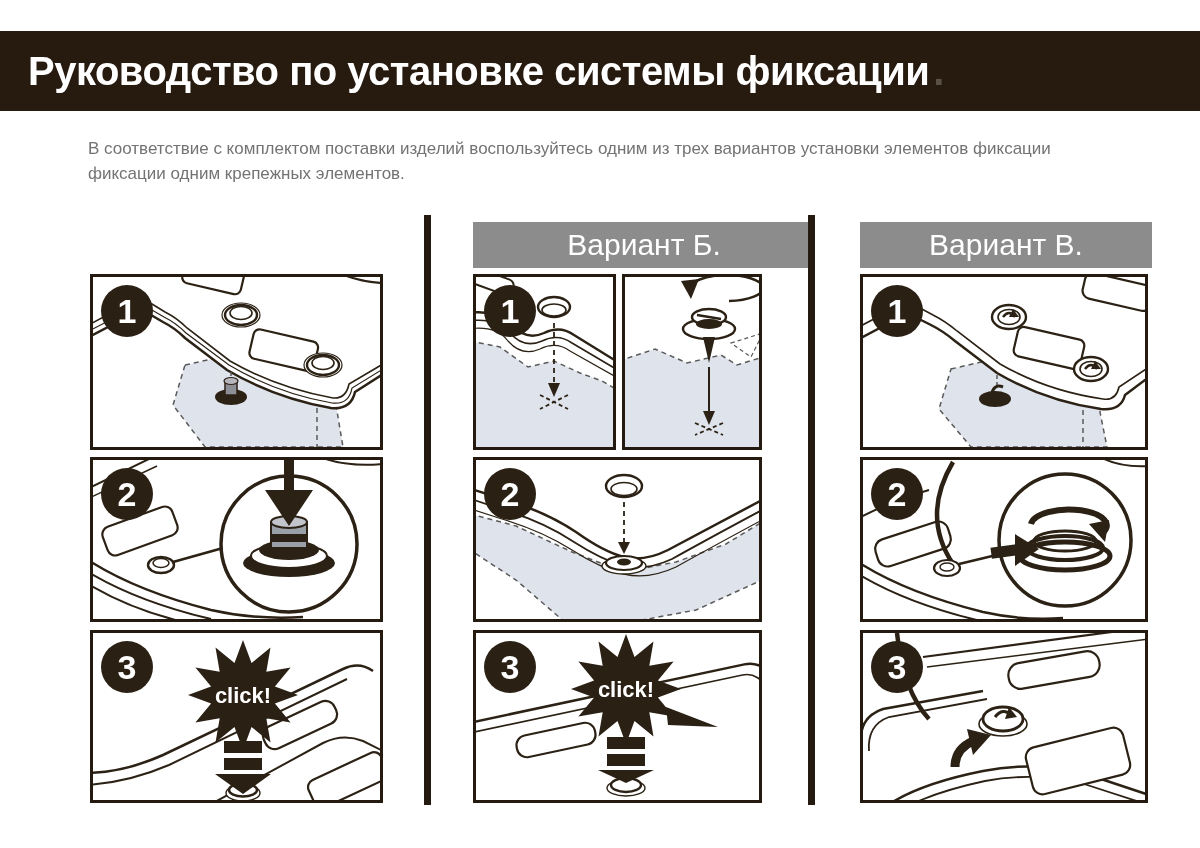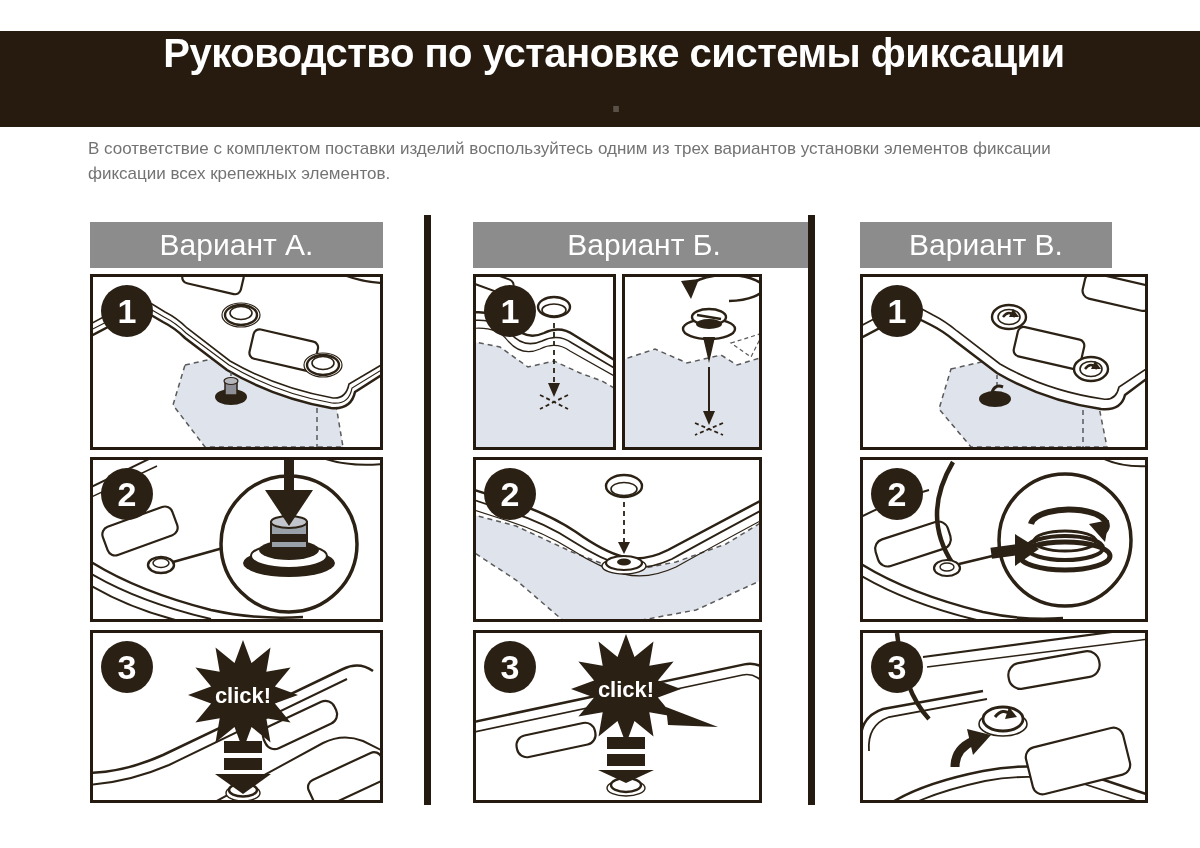--- a/index.html
+++ b/index.html
@@ -1,19 +1,19 @@
 <!DOCTYPE html>
 <html><head>
 <meta charset="utf-8">
 <style>
   html,body{margin:0;padding:0;background:#fff;}
   .page{position:relative;width:1200px;height:848px;background:#ffffff;overflow:hidden;
         font-family:"Liberation Sans",sans-serif;}
-  .banner{position:absolute;left:0;top:31px;width:1200px;height:96px;background:#271b10;
-          display:flex;align-items:center;box-sizing:border-box;padding-left:28px;flex-direction:column;}
+  .banner{position:absolute;left:0;top:31px;width:1200px;height:80px;background:#271b10;
+          display:flex;align-items:center;box-sizing:border-box;padding-left:28px;}
   .banner-title{color:#ffffff;font-size:40px;font-weight:600;letter-spacing:-0.5px;white-space:nowrap;}
   .banner-period{color:#5b5045;font-size:40px;font-weight:700;margin-left:4px;}
   .intro{position:absolute;left:88px;top:136px;font-size:17px;line-height:25px;color:#737373;}
   .col-header{position:absolute;top:222px;height:46px;background:#8c8c8c;color:#ffffff;
               display:flex;align-items:center;justify-content:center;font-size:30px;font-weight:400;}
   .divider{position:absolute;top:215px;width:7px;height:590px;background:#241a10;}
   .panel{position:absolute;background:#ffffff;border:3px solid #241a10;box-sizing:border-box;overflow:hidden;}
   .panel svg{display:block;width:100%;height:100%;}
   .badge{position:absolute;left:8px;top:8px;width:52px;height:52px;border-radius:50%;
          background:#2b2014;color:#ffffff;font-size:34px;font-weight:700;
@@ -26,26 +26,25 @@
 
 <div class="page">
 
   <div class="banner">
     <span class="banner-title">Руководство по установке системы фиксации</span>
     <span class="banner-period">.</span>
   </div>
 
   <div class="intro">
     <div>В соответствие с комплектом поставки изделий воспользуйтесь одним из трех вариантов установки элементов фиксации</div>
-    <div>фиксации всех крепежных элементов.</div>
-  </div>
-
-  <div class="col-header" style="left:90px;width:293px;">Вариант А.</div>
+    <div>фиксации одним крепежных элементов.</div>
+  </div>
+
   <div class="col-header" style="left:473px;width:342px;">Вариант Б.</div>
-  <div class="col-header" style="left:860px;width:252px;text-align:right;">Вариант В.</div>
+  <div class="col-header" style="left:860px;width:292px;text-align:right;">Вариант В.</div>
 
   <div class="divider" style="left:424px;"></div>
   <div class="divider" style="left:808px;"></div>
 
   <div class="panel" style="left:90px;top:274px;width:293px;height:176px;">
     <div class="badge">1</div>
     <svg viewBox="0 0 287 170">
       <polygon points="92,88 146,76 238,98 250,170 112,170 80,128" fill="#dfe3ec" stroke="#5a5a5a" stroke-width="1.5" stroke-dasharray="5,4"></polygon>
       <line x1="224" y1="104" x2="224" y2="170" stroke="#5a5a5a" stroke-width="1.5" stroke-dasharray="5,4"></line>
       <path d="M -8,62 L 34,40 Q 46,32 58,38 L 70,45 Q 82,51 92,61 L 134,93 Q 182,121 238,131 Q 258,133 262,115 L 290,97 L 290,-8 L -8,-8 Z" fill="#ffffff" stroke="#2b2114" stroke-width="2.5"></path>

